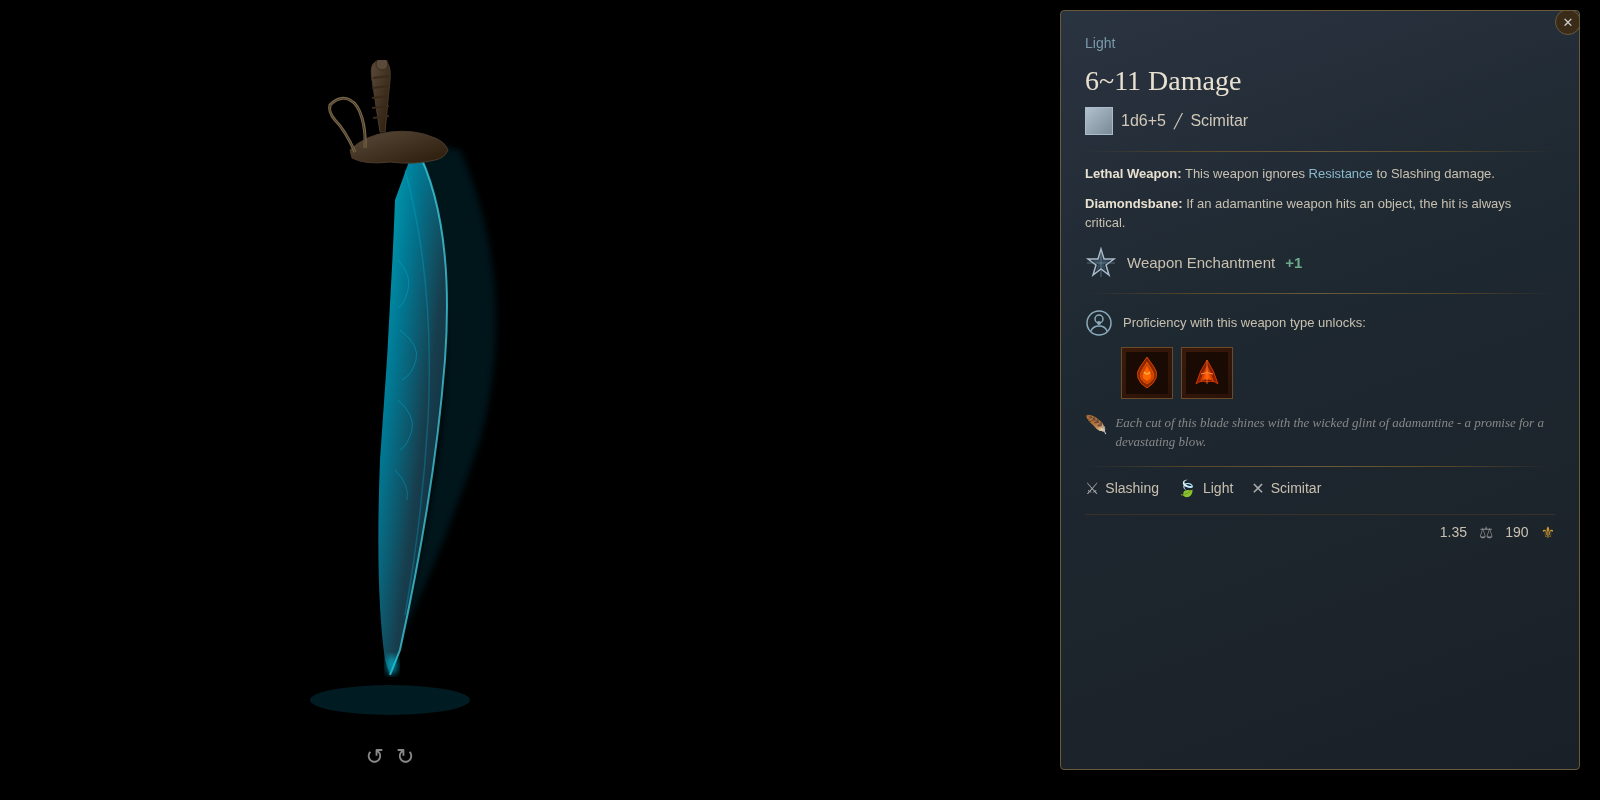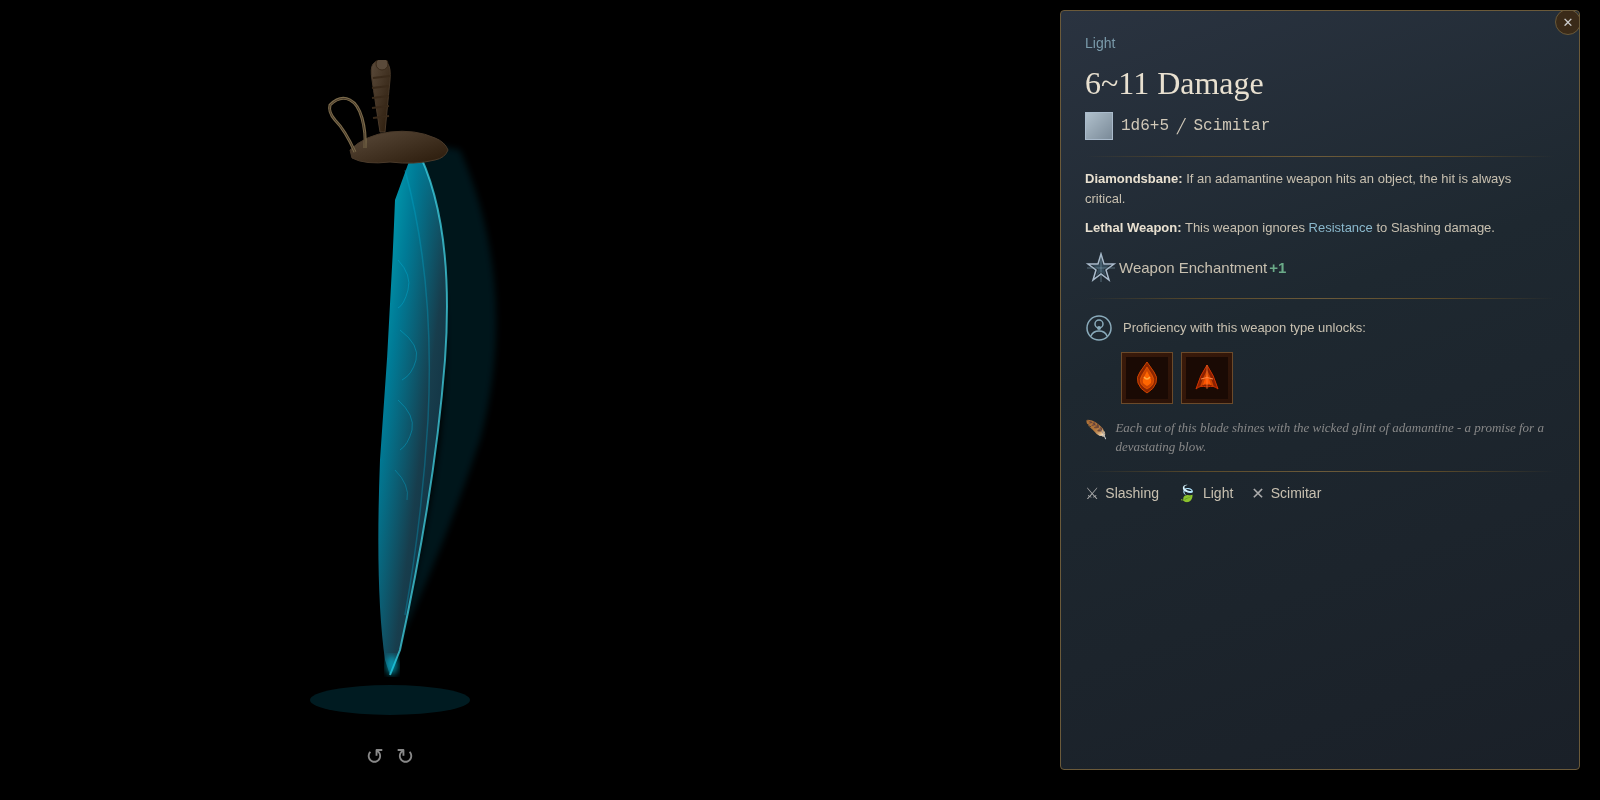--- a/index.html
+++ b/index.html
@@ -89,21 +89,21 @@
     }
 
     .item-rarity {
       font-size: 14px;
       color: #7a9aaa;
       margin-bottom: 14px;
       font-family: Arial, sans-serif;
     }
 
     .damage-range {
-      font-size: 32px;
+      font-size: 28px;
       color: #e8e0d0;
       margin-bottom: 10px;
       font-weight: normal;
     }
 
     .damage-detail {
       display: flex;
       align-items: center;
       gap: 8px;
       margin-bottom: 16px;
@@ -128,21 +128,21 @@
       content: '';
       position: absolute;
       width: 100%;
       height: 100%;
       background: linear-gradient(135deg, #b0c0cc 0%, #7a8a98 100%);
     }
 
     .damage-text {
       font-size: 16px;
       color: #d0c8b8;
-      font-family: Liberation Mono, monospace;
+      font-family: Liberation Sans, sans-serif;
     }
 
     .slash-icon {
       font-size: 14px;
       color: #d0c8b8;
     }
 
     .divider {
       width: 100%;
       height: 1px;
@@ -166,21 +166,21 @@
       color: #e8e0d0;
     }
 
     .property-link {
       color: #8ab8cc;
     }
 
     .enchantment-row {
       display: flex;
       align-items: center;
-      gap: 2px;
+      gap: 10px;
       margin: 14px 0;
     }
 
     .enchant-icon {
       width: 32px;
       height: 32px;
       flex-shrink: 0;
     }
 
     .enchant-label {
@@ -401,29 +401,29 @@
     </div>
     <span class="damage-text">1d6+5</span>
     <span class="slash-icon">╱</span>
     <span class="damage-text">Scimitar</span>
   </div>
 
   <div class="divider"></div>
 
   <div class="property-block">
     <span class="property-text">
+      <span class="property-name">Lethal Weapon:</span>
+      <span> This weapon ignores </span><span class="property-link">Resistance</span><span> to Slashing damage.</span>
+    </span>
+  </div>
+
+  <div class="property-block">
+    <span class="property-text">
       <span class="property-name">Diamondsbane:</span>
       <span> If an adamantine weapon hits an object, the hit is always critical.</span>
-    </span>
-  </div>
-
-  <div class="property-block">
-    <span class="property-text">
-      <span class="property-name">Lethal Weapon:</span>
-      <span> This weapon ignores </span><span class="property-link">Resistance</span><span> to Slashing damage.</span>
     </span>
   </div>
 
   <div class="enchantment-row">
     <svg class="enchant-icon" viewBox="0 0 32 32">
       <polygon points="16,2 19,12 29,12 21,18 24,28 16,22 8,28 11,18 3,12 13,12" fill="none" stroke="#aabbcc" stroke-width="1.5"></polygon>
       <polygon points="16,6 18,13 25,13 19,17 21,24 16,20 11,24 13,17 7,13 14,13" fill="rgba(100,150,180,0.3)"></polygon>
       <line x1="16" y1="2" x2="16" y2="30" stroke="#8aabbb" stroke-width="0.5"></line>
       <line x1="2" y1="16" x2="30" y2="16" stroke="#8aabbb" stroke-width="0.5"></line>
     </svg>
@@ -480,13 +480,19 @@
     <div class="tag-item">
       <span class="tag-icon">🍃</span>
       <span>Light</span>
     </div>
     <div class="tag-item">
       <span class="tag-icon">✕</span>
       <span>Scimitar</span>
     </div>
   </div>
 
+  <div class="stats-row">
+    <span class="weight-text">1.35</span>
+    <span class="coin-icon">⚖</span>
+    <span class="price-text">190</span>
+    <span class="gold-icon">⚜</span>
+  </div>
 </div>
 
 </body></html>

